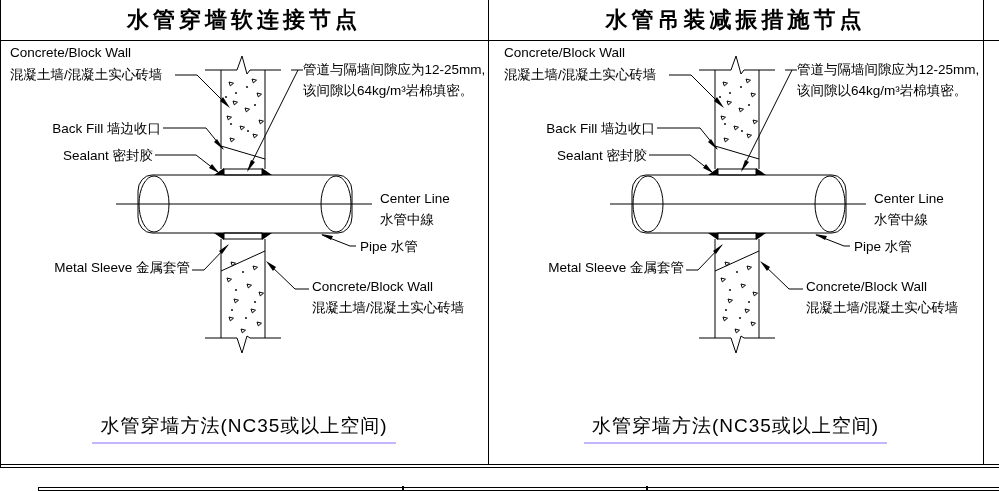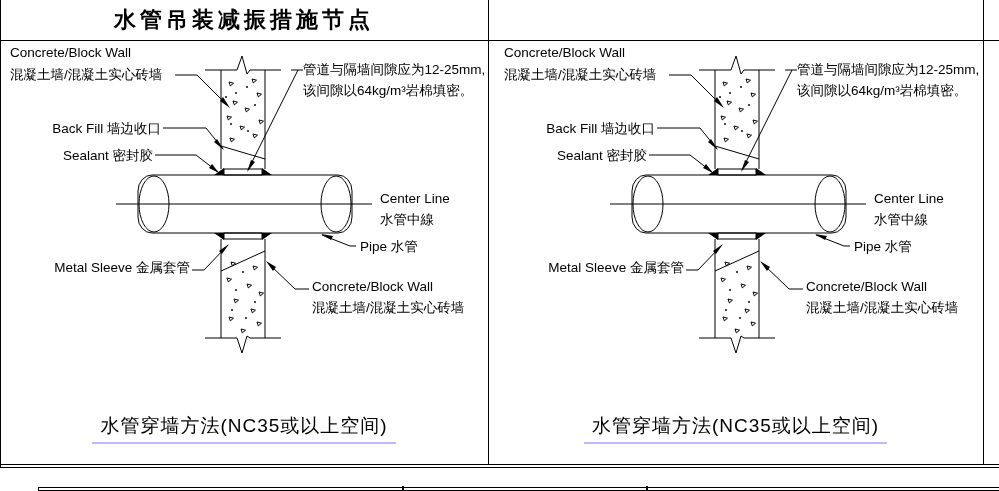--- a/index.html
+++ b/index.html
@@ -166,21 +166,22 @@
       <rect x="0" y="464" width="999" height="3" fill="#5a5a5a" stroke="none"></rect>
       <rect x="38" y="487" width="961" height="3" fill="#5a5a5a" stroke="none"></rect>
       <rect x="402" y="486" width="1.3" height="5" fill="#000" stroke="none"></rect>
       <rect x="646" y="486" width="1.3" height="5" fill="#000" stroke="none"></rect>
     </g>
 
     <use href="#diag"></use>
     <use href="#diag" transform="translate(494,0)"></use>
   </svg>
 
-  <div class="title left">水管吊装减振措施节点</div>
+  <div class="title left">水管穿墙软连接节点</div>
+  <div class="title right">水管吊装减振措施节点</div>
 
   <div class="caption left">
     <span>水管穿墙方法(NC35或以上空间)</span>
   </div>
   <div class="caption right">
     <span>水管穿墙方法(NC35或以上空间)</span>
   </div>
 
 </div>
 

